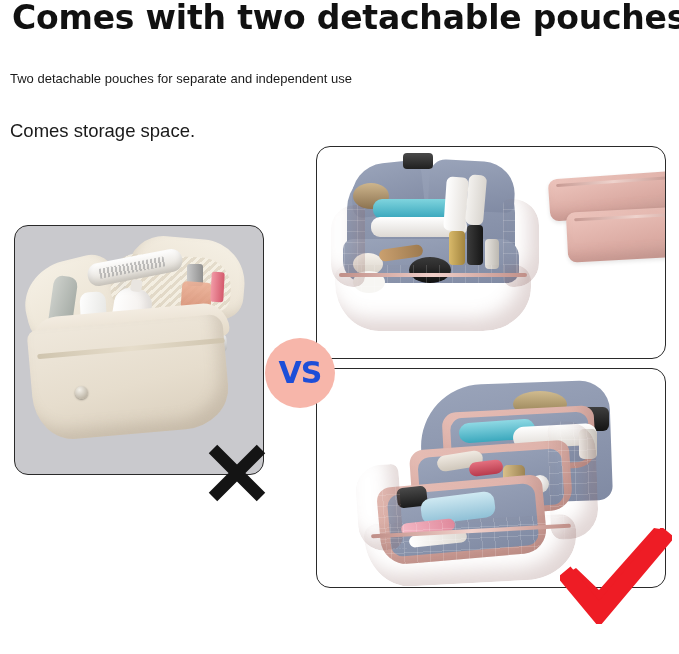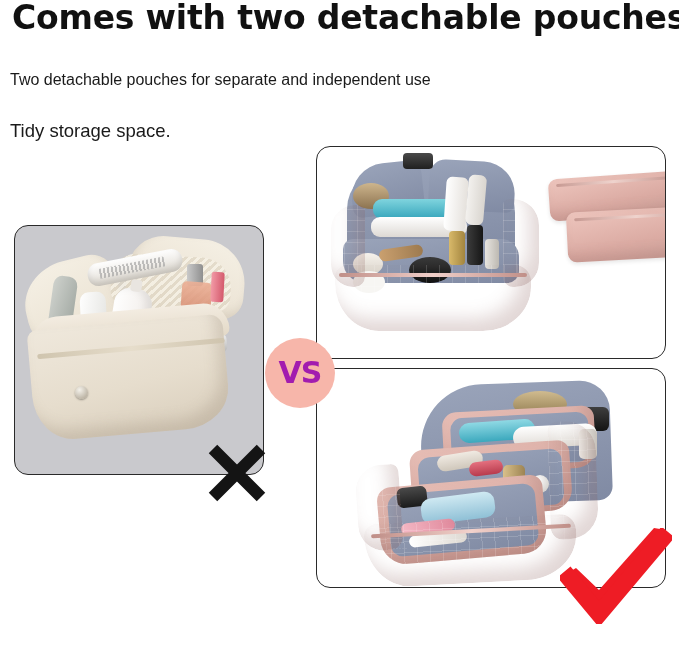--- a/index.html
+++ b/index.html
@@ -13,21 +13,21 @@
 
   
   .title{
     position:absolute;left:12px;top:-2px;width:660px;
     font-family:"DejaVu Sans",sans-serif;
     font-weight:700;font-size:33px;letter-spacing:-0.2px;
     color:#111111;white-space:nowrap;
   }
   .sub1{
     position:absolute;left:10px;top:71px;
-    font-size:16px;color:#1a1a1a;white-space:nowrap;
+    font-size:13px;color:#1a1a1a;white-space:nowrap;
   }
   .sub2{
     position:absolute;left:10px;top:120px;
     font-size:18.5px;color:#1a1a1a;white-space:nowrap;
   }
 
   
   .panel{position:absolute;border:1.6px solid #2a2a2a;border-radius:14px;overflow:hidden;}
   .panel-left{left:14px;top:225px;width:248px;height:248px;background:#c9c9cd;}
   .panel-tr{left:316px;top:146px;width:348px;height:211px;background:#ffffff;border-width:1.4px;}
@@ -44,21 +44,21 @@
   }
 
   
   .vs{
     position:absolute;left:265px;top:338px;width:70px;height:70px;
     border-radius:50%;background:#f7b6aa;
     display:flex;align-items:center;justify-content:center;z-index:40;
   }
   .vs span{
     font-family:"DejaVu Sans",sans-serif;font-weight:700;font-size:30px;
-    color:#a21caf;letter-spacing:-1px;line-height:1;
+    color:#1d4ed8;letter-spacing:-1px;line-height:1;
   }
 
   
   .xmark{position:absolute;left:206px;top:443px;width:62px;height:62px;z-index:45;}
   
   .checkmark{position:absolute;left:560px;top:528px;width:112px;height:96px;z-index:45;}
 
   
   .art{position:absolute;inset:0;}
 
@@ -158,21 +158,21 @@
 
   .brandmark{position:absolute;font-size:6px;color:rgba(255,255,255,.55);letter-spacing:1px;}
 </style>
 </head>
 <body>
 
 <div class="stage">
 
   <div class="title">Comes with two detachable pouches</div>
   <div class="sub1">Two detachable pouches for separate and independent use</div>
-  <div class="sub2">Tidy storage space.</div>
+  <div class="sub2">Comes storage space.</div>
 
   <div class="panel panel-left">
     <div class="art">
 
       <div class="sh cream-lidL"></div>
       <div class="sh cream-lidR"></div>
       <div class="sh cream-mesh"></div>
 
       <div class="item tube-b"></div>
       <div class="item tube-a"></div>

